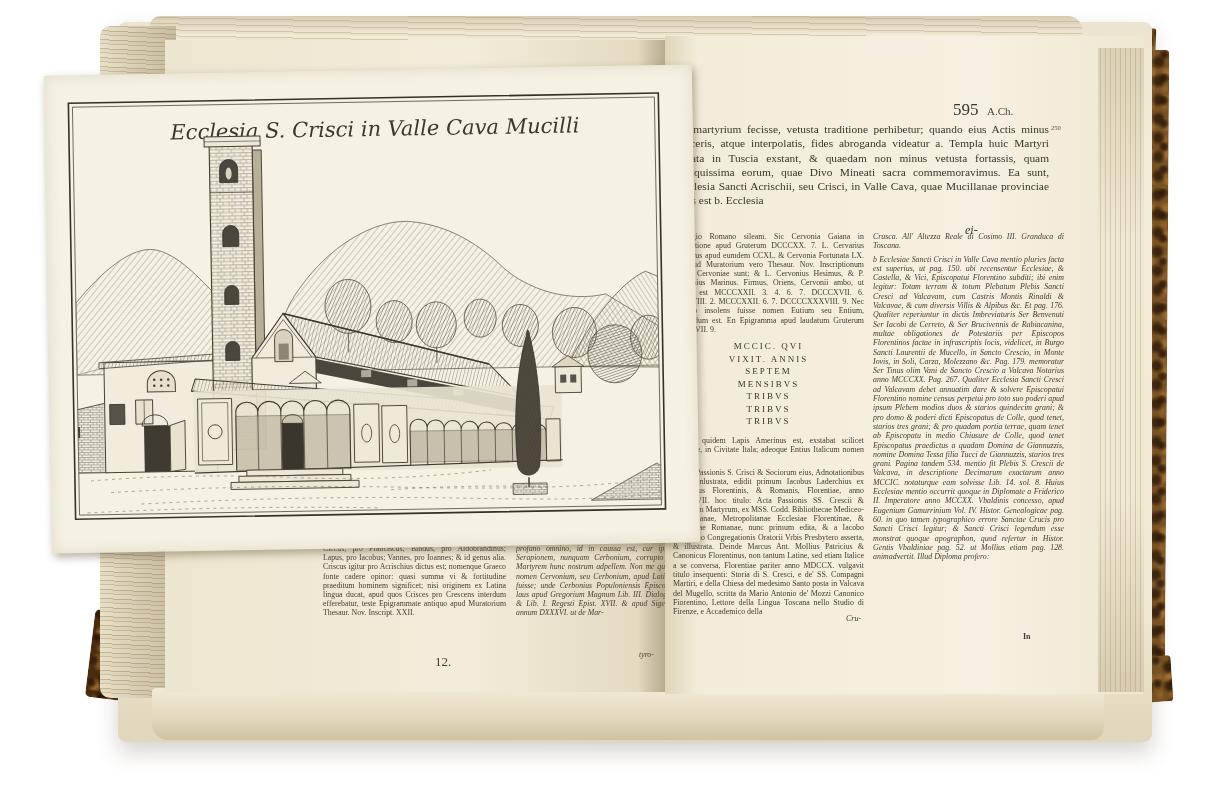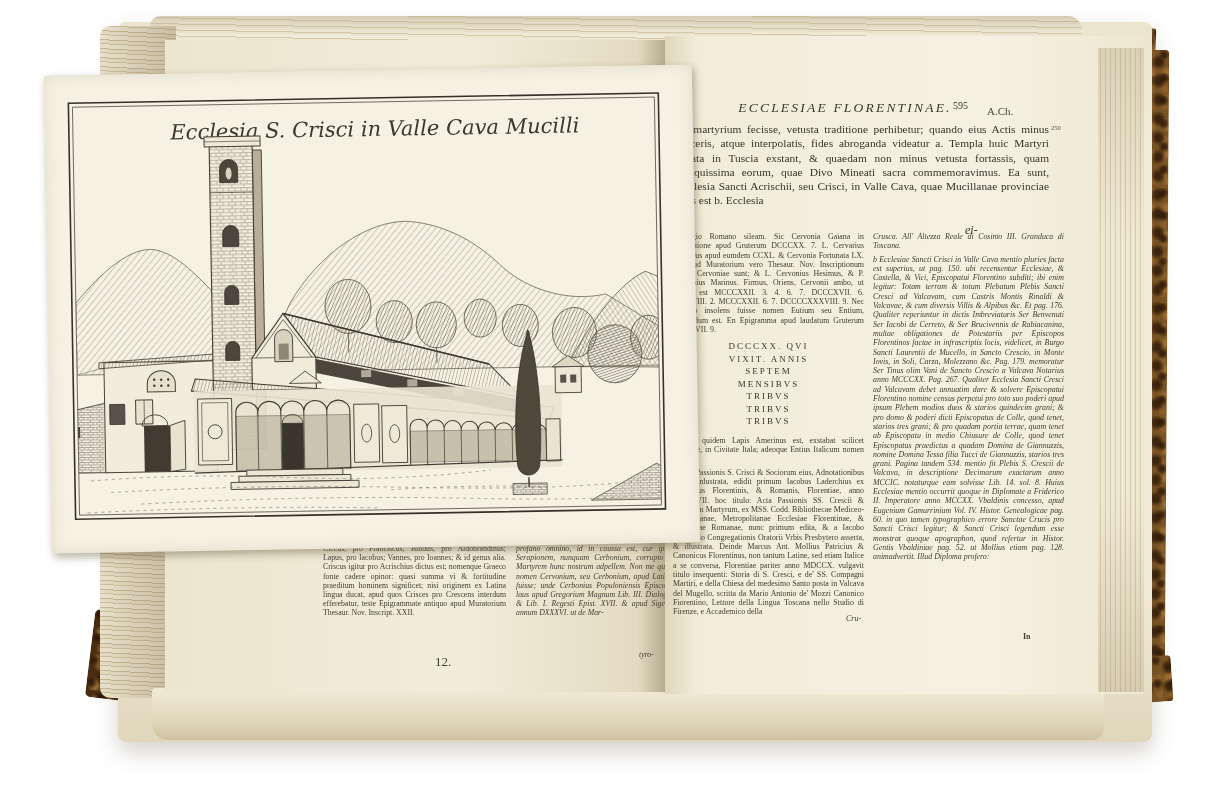--- a/index.html
+++ b/index.html
@@ -53,21 +53,21 @@
       linear-gradient(180deg,rgba(160,140,100,.25),rgba(160,140,100,0) 30%,rgba(160,140,100,0) 70%,rgba(160,140,100,.3)),
       repeating-linear-gradient(90deg,#eee7d2 0 2px,#d7caaa 2px 3px,#f0e9d4 3px 5px);}
 
   
   .plate{position:absolute;left:48px;top:70px;width:648px;height:478px;transform:rotate(-1deg);
     background:#f5f1e3;border-radius:2px;
     box-shadow:2px 4px 9px rgba(95,82,55,.45), inset 0 0 14px rgba(140,120,80,.18);}
   .plate svg{display:block;}
   .rp-head{position:absolute;left:30px;top:64px;width:300px;text-align:center;font-style:italic;
     font-size:13.5px;letter-spacing:2.2px;color:#3a362c;}
-  .rp-num{position:absolute;left:288px;top:64px;font-size:10px;color:#3a362c;}
+  .rp-num{position:absolute;left:288px;top:64px;font-size:17px;color:#3a362c;}
   .rp-era{position:absolute;left:322px;top:69px;font-size:11px;color:#4a463a;}
   .rp-margin{position:absolute;left:386px;top:88px;font-size:6.5px;color:#55503f;}
   .rp-lead{position:absolute;left:12px;top:86px;width:372px;font-size:11.4px;line-height:14.3px;
     text-align:justify;color:#38342a;}
   .rp-lead-catch{position:absolute;left:300px;top:187px;font-size:12px;color:#38342a;text-align:center;}
   .rp-cols{position:absolute;left:8px;top:196px;width:392px;height:452px;display:flex;gap:9px;}
   .col{width:191px;height:432px;overflow:hidden;font-size:7.9px;line-height:9.3px;
     text-align:justify;color:#403c30;}
   .col .note{margin:0 0 4px 0;}
   .inscription{text-align:center;font-size:9px;letter-spacing:2px;line-height:12.5px;
@@ -111,32 +111,31 @@
         </div>
         <div class="lp-sig">12.</div>
         <div class="lp-cw">tyro-</div>
       </div>
     </div>
   </div>
 
   <div class="gutter"></div>
 
   <div class="page right-page">
-    <div class="rp-head">ECCLESIAE FLORENTINAE.</div>
     <div class="rp-num">595</div>
     <div class="rp-era">A.Ch.</div>
     <div class="rp-margin">250</div>
     <div class="rp-lead">ne martyrium fecisse, vetusta traditione perhibetur; quando eius Actis minus sinceris, atque interpolatis, fides abroganda videatur a. Templa huic Martyri dicata in Tuscia exstant, &amp; quaedam non minus vetusta fortassis, quam antiquissima eorum, quae Divo Mineati sacra commemoravimus. Ea sunt, Ecclesia Sancti Acrischii, seu Crisci, in Valle Cava, quae Mucillanae provinciae pars est b. Ecclesia</div>
     <div class="rp-lead-catch ital">ei-</div>
 
     <div class="rp-cols">
       <div class="col">
         <div class="note">tyrologio Romano sileam. Sic Cervonia Gaiana in Inscriptione apud Gruterum DCCCXX. 7. L. Cervarius Homorus apud eumdem CCXL. &amp; Cervonia Fortunata LX. 7. Apud Muratorium vero Thesaur. Nov. Inscriptionum plures Cervoniae sunt; &amp; L. Cervonius Hesimus, &amp; P. Cervonius Marinus. Firmus, Oriens, Cervonii ambo, ut videre est MCCCXXII. 3. 4. 6. 7. DCCCXVII. 6. MXXVIII. 2. MCCCXXII. 6. 7. DCCCCXXXVIII. 9. Nec omnino insolens fuisse nomen Eutium seu Entium, credendum est. En Epigramma apud laudatum Gruterum MCXLVII. 9.</div>
         <div class="inscription">
-          <div>DCCCXX. QVI</div>
+          <div>MCCIC. QVI</div>
           <div>VIXIT. ANNIS</div>
           <div>SEPTEM</div>
           <div>MENSIBVS</div>
           <div>TRIBVS</div>
           <div>TRIBVS</div>
           <div>TRIBVS</div>
         </div>
         <div class="para">Et hic quidem Lapis Amerinus est, exstabat scilicet Ameriae, in Civitate Itala; adeoque Entius Italicum nomen est.</div>
         <div class="para">a Acta Passionis S. Crisci &amp; Sociorum eius, Adnotationibus ab se inlustrata, edidit primum Iacobus Laderchius ex Codicibus Florentinis, &amp; Romanis, Florentiae, anno MDCCVII. hoc titulo: Acta Passionis SS. Crescii &amp; Sociorum Martyrum, ex MSS. Codd. Bibliothecae Mediceo-Laurentianae, Metropolitanae Ecclesiae Florentinae, &amp; Sapientiae Romanae, nunc primum edita, &amp; a Iacobo Laderchio Congregationis Oratorii Vrbis Presbytero asserta, &amp; illustrata. Deinde Marcus Ant. Mollius Patricius &amp; Canonicus Florentinus, non tantum Latine, sed etiam Italice a se conversa, Florentiae pariter anno MDCCX. vulgavit titulo insequenti: Storia di S. Cresci, e de' SS. Compagni Martiri, e della Chiesa del medesimo Santo posta in Valcava del Mugello, scritta da Mario Antonio de' Mozzi Canonico Fiorentino, Lettore della Lingua Toscana nello Studio di Firenze, e Accademico della</div>
       </div>

